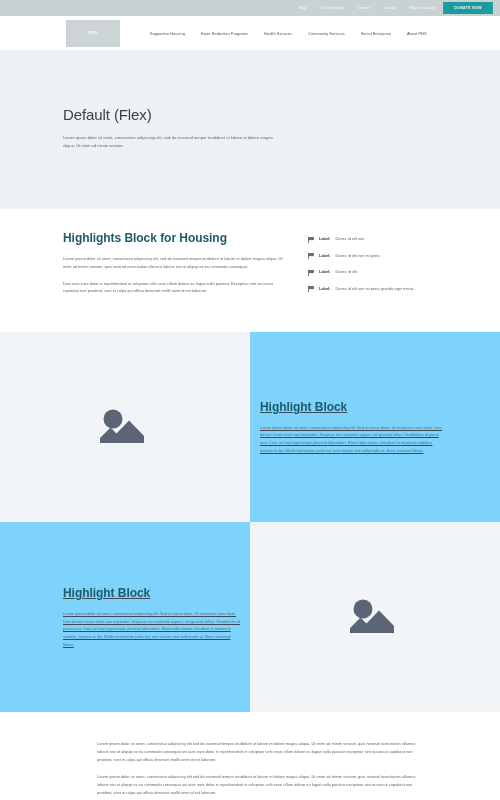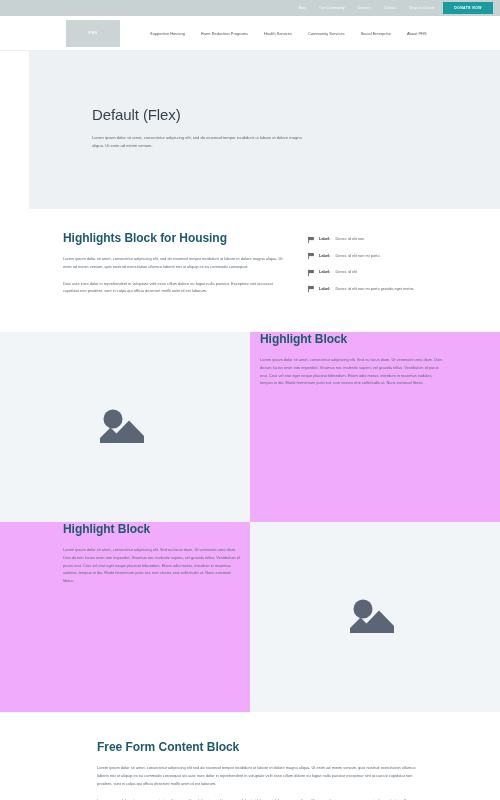--- a/index.html
+++ b/index.html
@@ -86,21 +86,20 @@
     color: #4a5560;
     text-decoration: none;
     white-space: nowrap;
     letter-spacing: 0.05px;
   }
 
   
   .hero {
     background: #edf1f3;
     padding: 55px 0 60px 0;
-    margin-left: 29px;
   }
   .hero-inner {
     margin-left: 63px;
     width: 212px;
   }
   .hero-title {
     font-size: 15px;
     font-weight: normal;
     color: #39424c;
     margin: 0 0 11px 0;
@@ -180,26 +179,27 @@
   .split-media {
     width: 250px;
     background: #f2f5f7;
     display: flex;
     align-items: center;
     justify-content: center;
     flex: none;
   }
   .split-copy {
     width: 250px;
-    background: #f0abfc;
+    background: #7dd3fc;
     display: flex;
     flex-direction: column;
-    justify-content: flex-start;
+    justify-content: center;
     box-sizing: border-box;
     flex: none;
+    text-decoration: underline;
   }
   .split-copy.right-pad { padding: 0 55px 0 10px; }
   .split-copy.left-pad  { padding: 0 10px 0 63px; }
 
   .ph-icon { display: block; }
 
   
   .freeform {
     padding: 28px 0 20px 0;
     background: #ffffff;
@@ -317,17 +317,16 @@
   <div class="split-media">
     <svg class="ph-icon" width="62" height="48" viewBox="0 0 62 48">
       <circle cx="19" cy="16" r="9.5" fill="#5c6575"></circle>
       <path d="M6 40 L6 35 L16.5 24.5 L22.5 30.5 L35 17.5 L50 33 L50 40 Z" fill="#5c6575"></path>
     </svg>
   </div>
 </div>
 
 <div class="freeform">
   <div class="freeform-inner">
-    <h2 class="block-title">Free Form Content Block</h2>
     <p class="body-text">Lorem ipsum dolor sit amet, consectetur adipiscing elit sed do eiusmod tempor incididunt ut labore et dolore magna aliqua. Ut enim ad minim veniam, quis nostrud exercitation ullamco laboris nisi ut aliquip ex ea commodo consequat uis aute irure dolor in reprehenderit in voluptate velit esse cillum dolore eu fugiat nulla pariatur excepteur sint occaecat cupidatat non proident, sunt in culpa qui officia deserunt mollit anim id est laborum.</p>
     <p class="body-text">Lorem ipsum dolor sit amet, consectetur adipiscing elit sed do eiusmod tempor incididunt ut labore et dolore magna aliqua. Ut enim ad minim veniam, quis nostrud exercitation ullamco laboris nisi ut aliquip ex ea commodo consequat uis aute irure dolor in reprehenderit in voluptate velit esse cillum dolore eu fugiat nulla pariatur excepteur sint occaecat cupidatat non proident, sunt in culpa qui officia deserunt mollit anim id est laborum.</p>
   </div>
 </div>
 
 </body></html>

